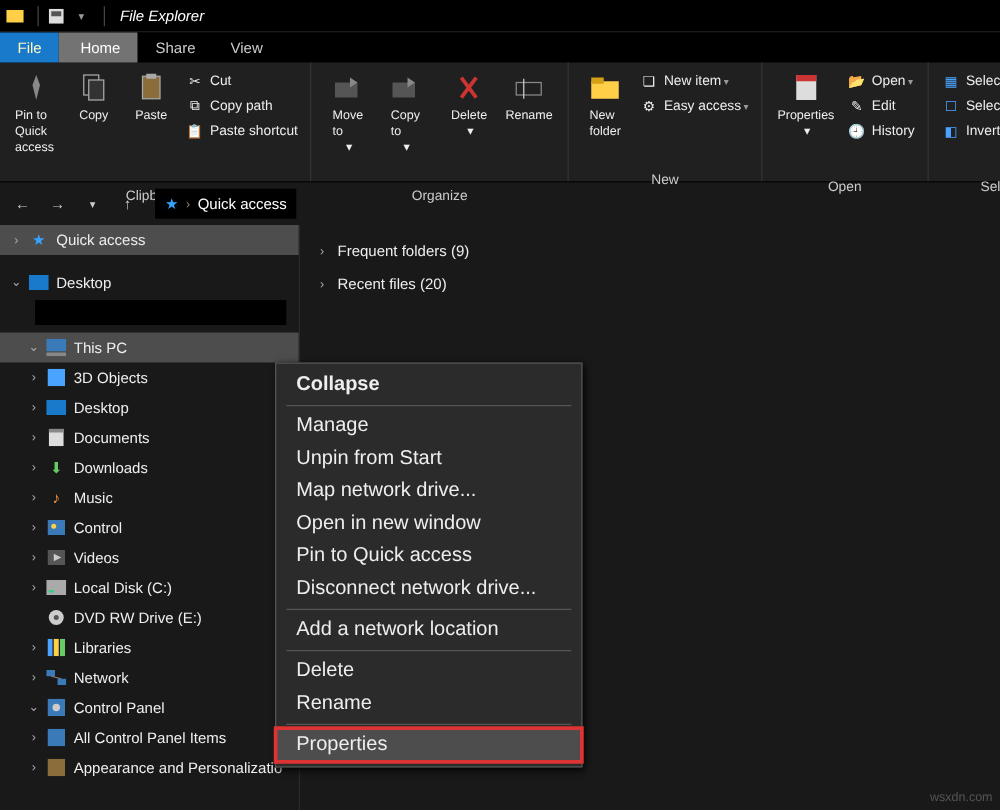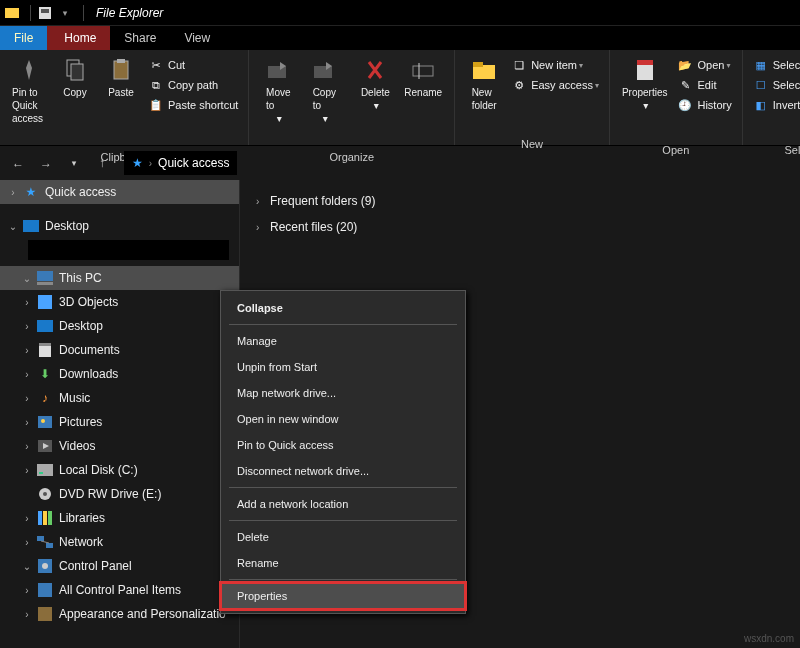--- a/index.html
+++ b/index.html
@@ -8,21 +8,21 @@
 
 .titlebar { height:26px; background:#000; display:flex; align-items:center; padding:0 4px; border-bottom:1px solid #222; }
 .titlebar .ticon { width:16px; height:16px; margin-right:4px; display:inline-flex; align-items:center; justify-content:center; }
 .titlebar .sep { width:1px; height:16px; background:#444; margin:0 6px; }
 .titlebar .title { margin-left:6px; font-size:12px;font-style:italic; }
 
 
 .menutabs { height:24px; background:#000; display:flex; align-items:stretch; }
 .menutabs .tab { padding:0 14px; display:flex; align-items:center; font-size:12px; cursor:default; }
 .menutabs .tab.file { background:#1979ca; color:#fef9c3; }
-.menutabs .tab.active { background:#7f1d1d;padding-left:17px; }
+.menutabs .tab.active { background:#737373;padding-left:17px; }
 .menutabs .tab:not(.file):not(.active){ color:#ccc; }
 
 
 .ribbon { height:96px; background:#202020; display:flex; align-items:stretch; border-bottom:1px solid #000; }
 .group { display:flex; flex-direction:column; border-right:1px solid #333; padding:2px 6px 0 6px; }
 .group .row { display:flex; flex:1; align-items:flex-start; }
 .group .label { text-align:center; font-size:11px; color:#ccc; padding:2px 0 3px 0;margin-top:24px; }
 .bigbtn { display:flex; flex-direction:column; align-items:center; justify-content:flex-start; padding:4px 6px 0 6px; min-width:46px; }
 .bigbtn .ic { width:28px; height:28px; margin-bottom:2px; display:flex; align-items:center; justify-content:center; }
 .bigbtn span { font-size:10px; line-height:13px; color:#eee; }
@@ -52,21 +52,21 @@
 .sb-item.d3 { padding-left:20px; }
 .sb-item .txt { white-space:nowrap; overflow:hidden; text-overflow:ellipsis; }
 
 .blackbox { margin:2px 10px 6px 28px; height:20px; background:#000; }
 
 .content-row { display:flex; align-items:center; height:26px; padding-left:8px; color:#eee; font-size:12px; }
 .content-row .chev { width:14px; color:#aaa; font-size:10px; }
 
 
 .ctxmenu { position:absolute; left:220px; top:290px; width:246px; background:#2b2b2b; border:1px solid #555; padding:4px 0; box-shadow:2px 2px 6px #000; }
-.ctxitem { height:26px; display:flex; align-items:center; padding:0 16px; font-size:11px; color:#eee; }
+.ctxitem { height:26px; display:flex; align-items:center; padding:0 16px; font-size:16px; color:#eee; }
 .ctxitem.title { font-weight:bold; }
 .ctxsep { height:1px; background:#555; margin:3px 8px; }
 .ctxitem.hl { background:#4d4d4d; outline:3px solid #d33; outline-offset:-1px; }
 
 .watermark { position:absolute; right:6px; bottom:4px; font-size:10px; color:#555; }
 svg { display:block; }
 </style>
 </head>
 <body>
 
@@ -350,21 +350,21 @@
         <span class="txt">Music</span>
       </div>
     <div class="sb-item d3">
         <span class="exp">›</span>
         <span class="ic2">
           <svg width="14" height="12">
             <rect width="14" height="12" fill="#3a7ab8"></rect>
             <circle cx="5" cy="5" r="2" fill="#ffcf48"></circle>
           </svg>
         </span>
-        <span class="txt">Pictures</span>
+        <span class="txt">Control</span>
       </div>
     <div class="sb-item d3">
         <span class="exp">›</span>
         <span class="ic2">
           <svg width="14" height="12">
             <rect width="14" height="12" fill="#555"></rect>
             <path d="M5 3l6 3-6 3z" fill="#ccc"></path>
           </svg>
         </span>
         <span class="txt">Videos</span>

